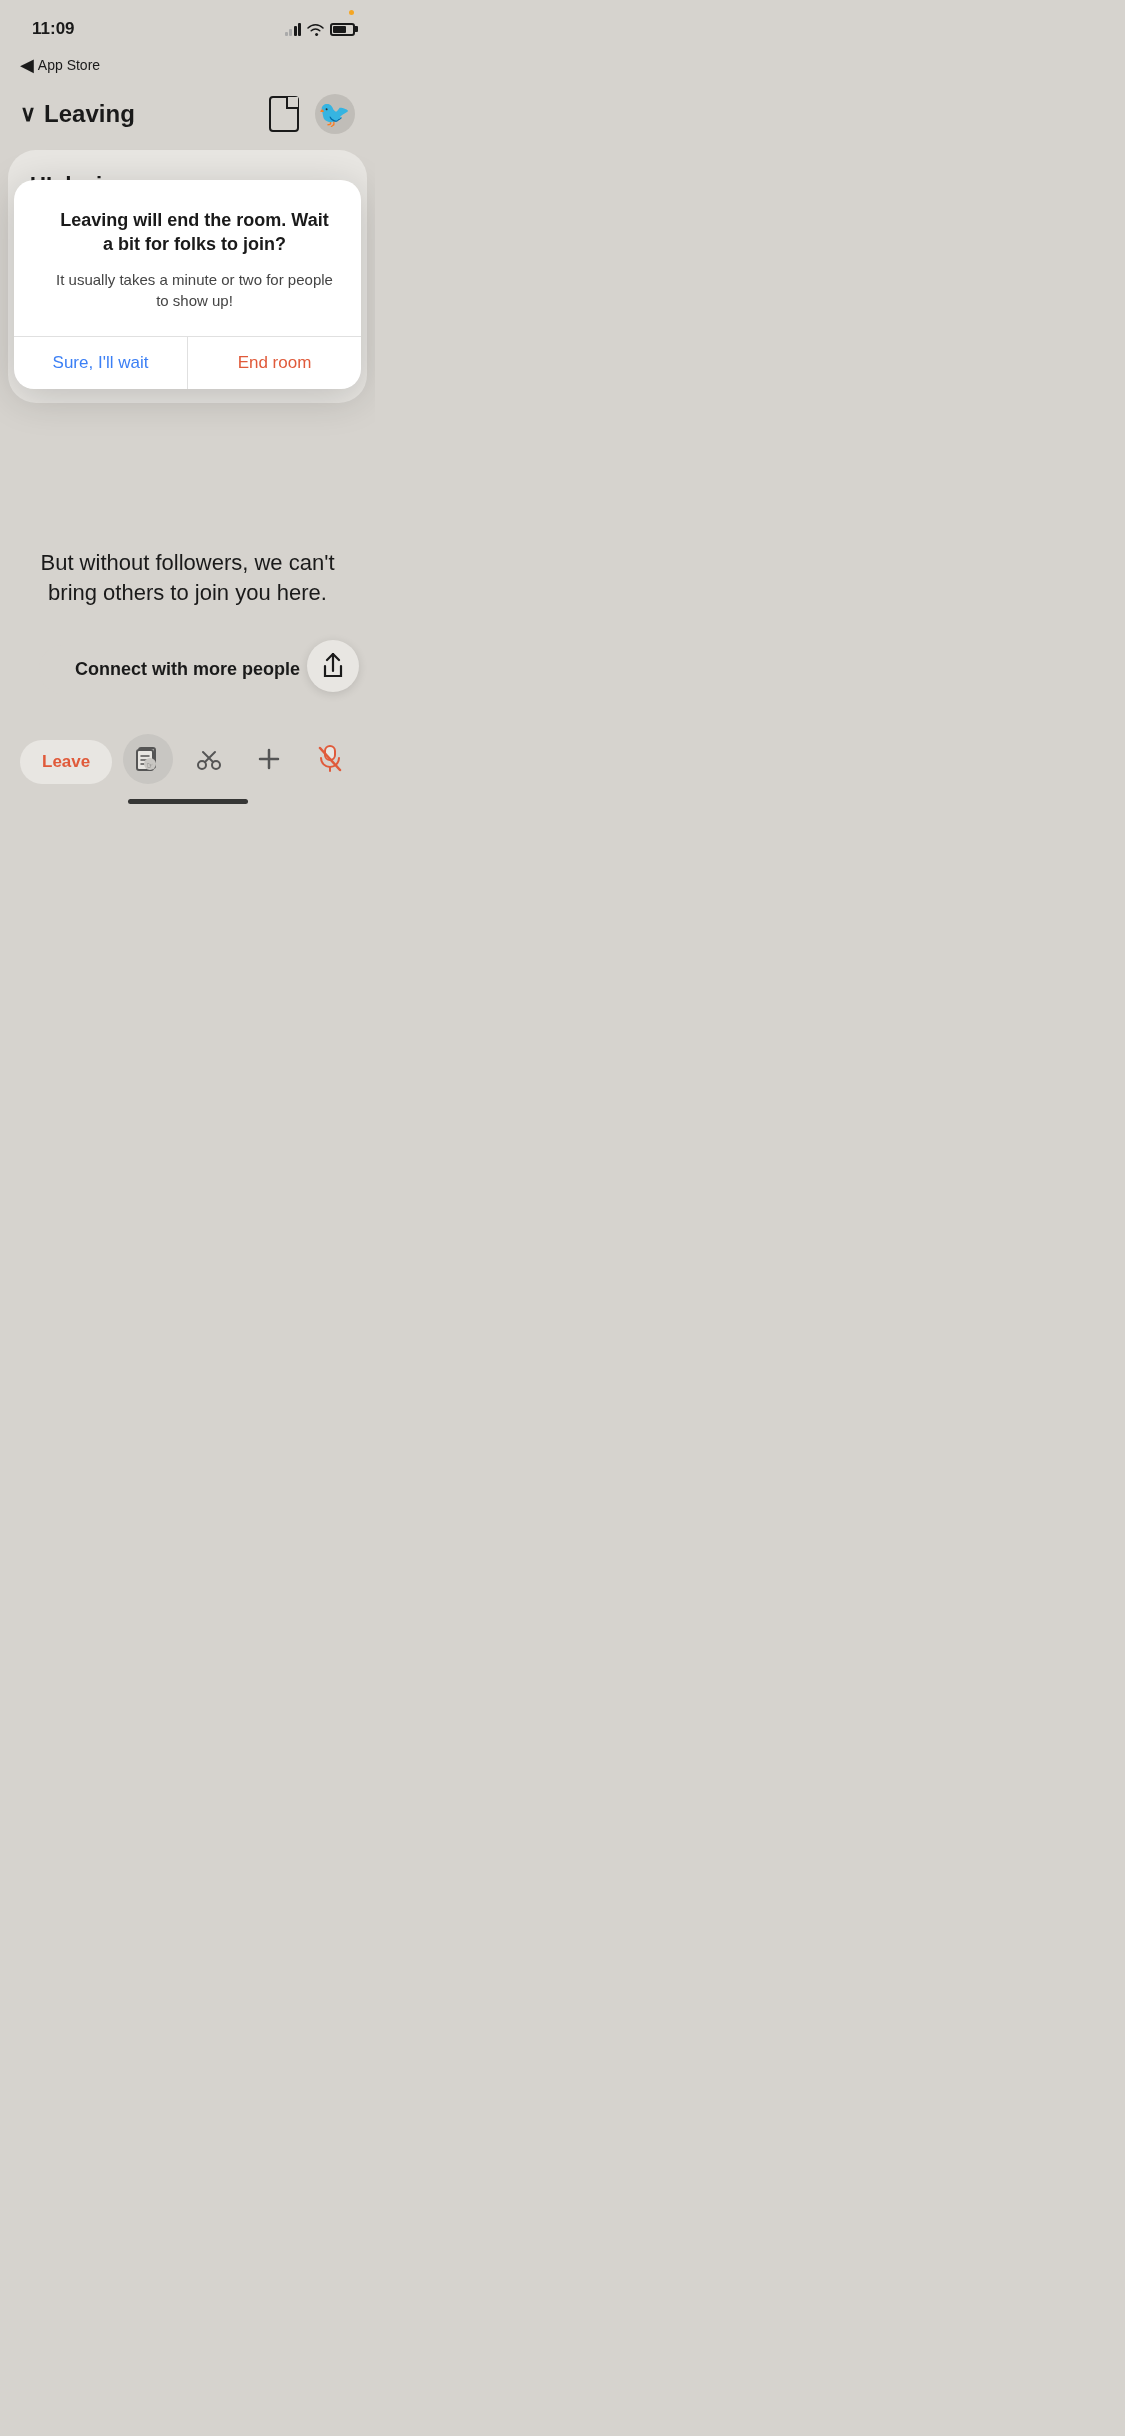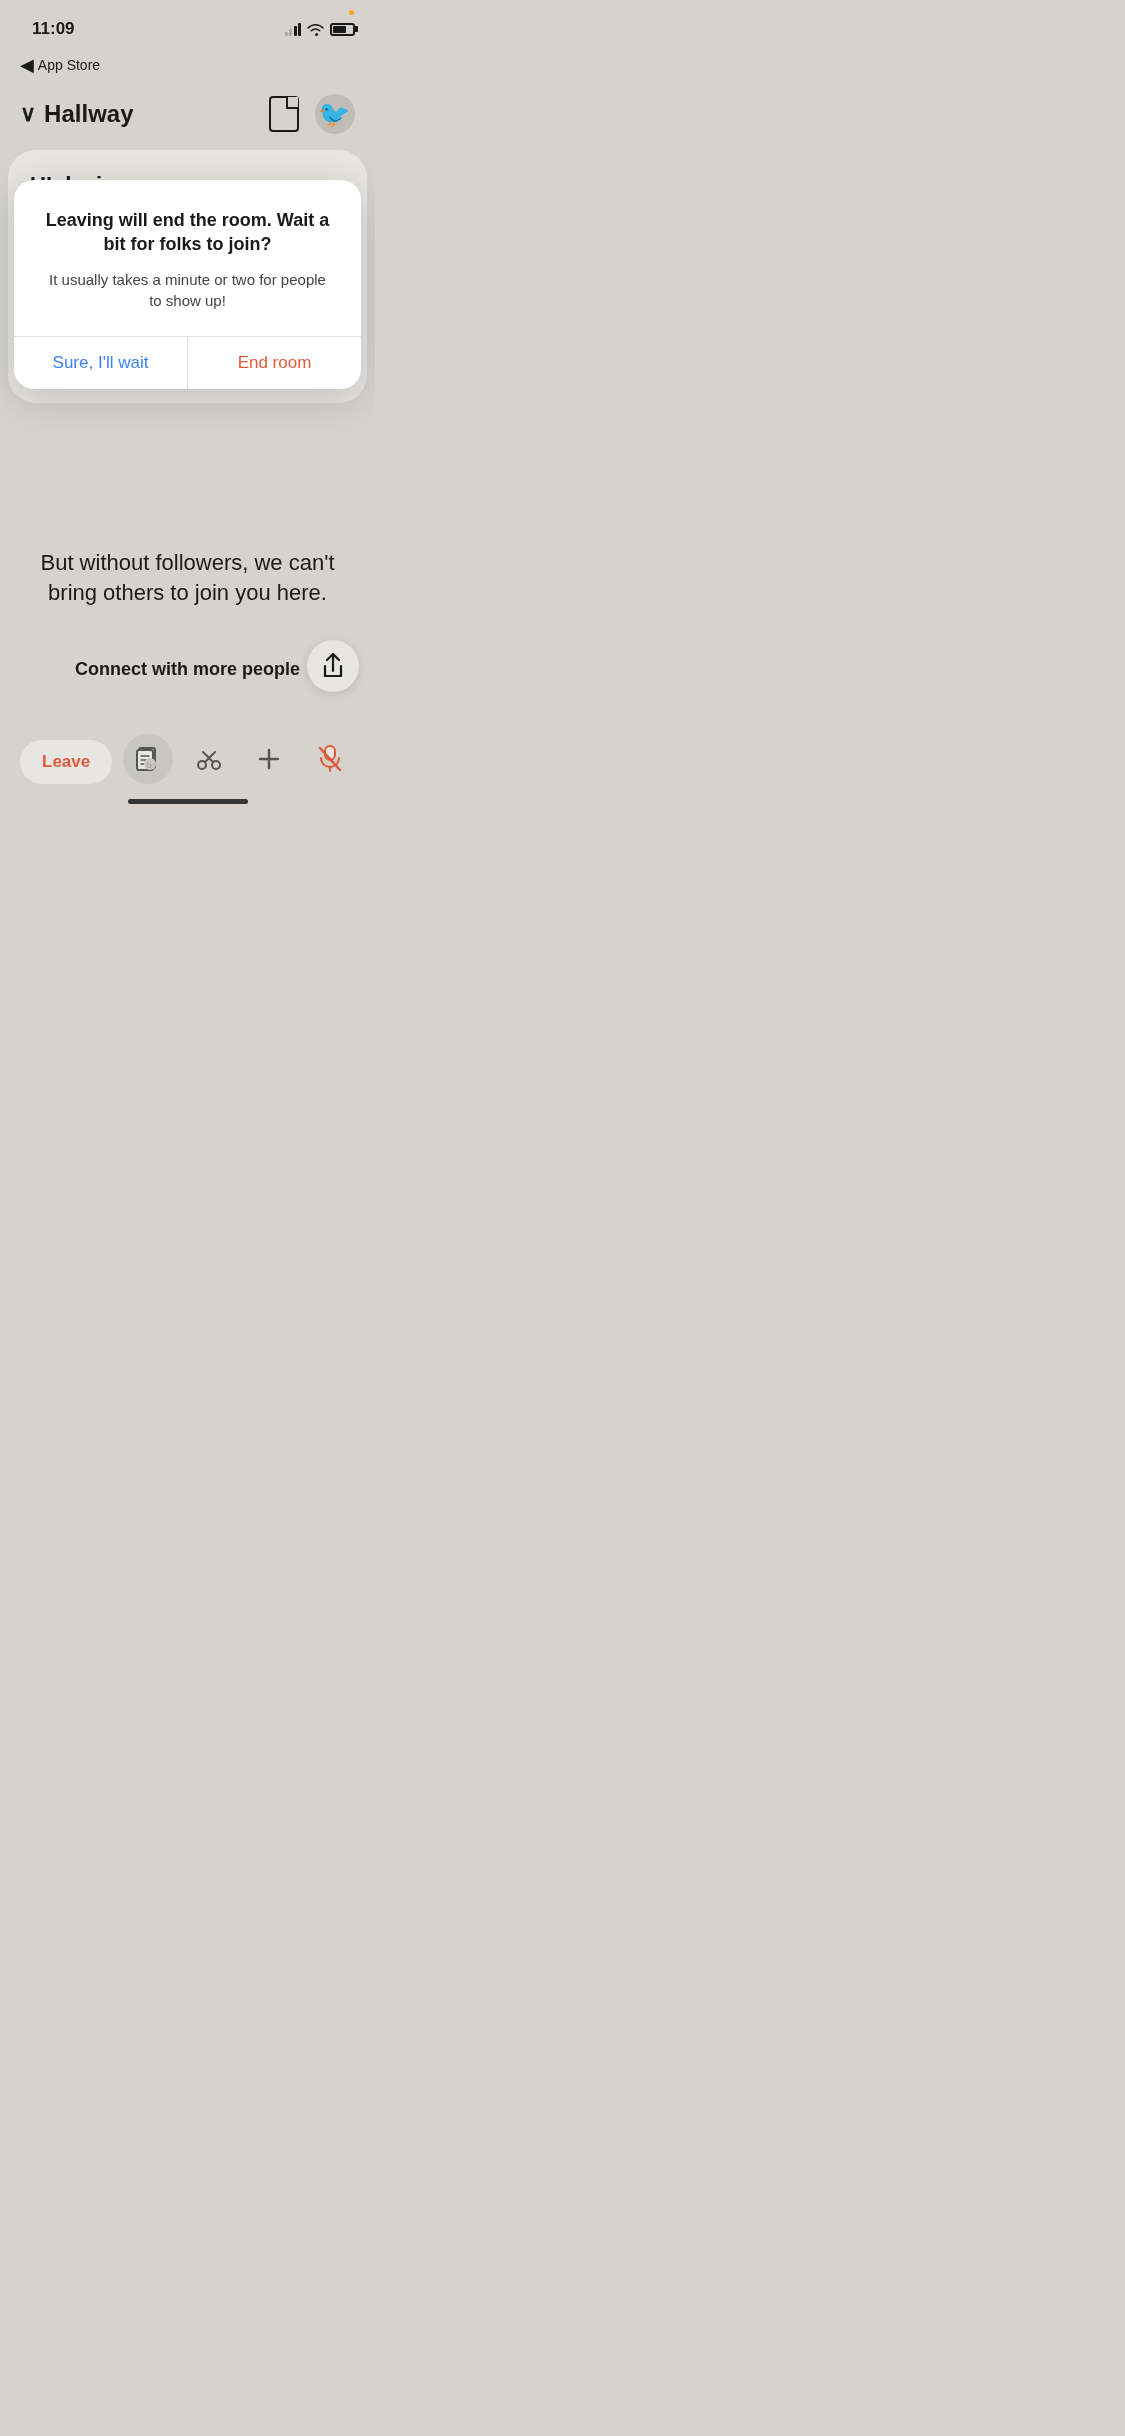--- a/index.html
+++ b/index.html
@@ -282,21 +282,21 @@
       left: 14px;
       right: 14px;
       background: #fff;
       border-radius: 20px;
       overflow: hidden;
       box-shadow: 0 8px 40px rgba(0,0,0,0.18);
       z-index: 10;
     }
 
     .dialog-content {
-      padding: 28px 28px 24px 28px;
+      padding: 28px 28px 24px 42px;
       text-align: center;
     }
 
     .dialog-title {
       font-size: 18px;
       font-weight: 700;
       color: #1a1a1a;
       margin-bottom: 12px;
       line-height: 1.35;
     }
@@ -465,21 +465,21 @@
 </div>
 
 <div class="back-nav">
   <span class="back-arrow">◀</span>
   <span class="back-label">App Store</span>
 </div>
 
 <div class="header">
   <div class="header-title-area">
     <span class="chevron-down">∨</span>
-    <span class="header-title">Hallway</span>
+    <span class="header-title">Leaving</span>
   </div>
   <div class="header-icons">
     <div class="doc-icon"></div>
     <div class="avatar-header">
       <span class="avatar-emoji">🐦</span>
     </div>
   </div>
 </div>
 
 <div class="main-card">

